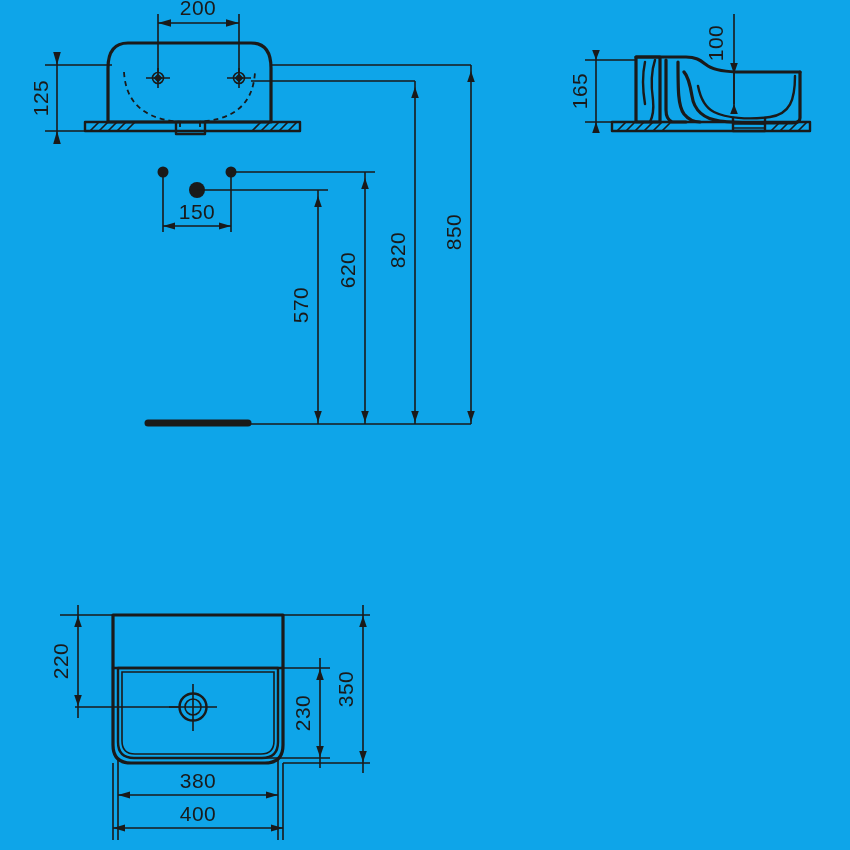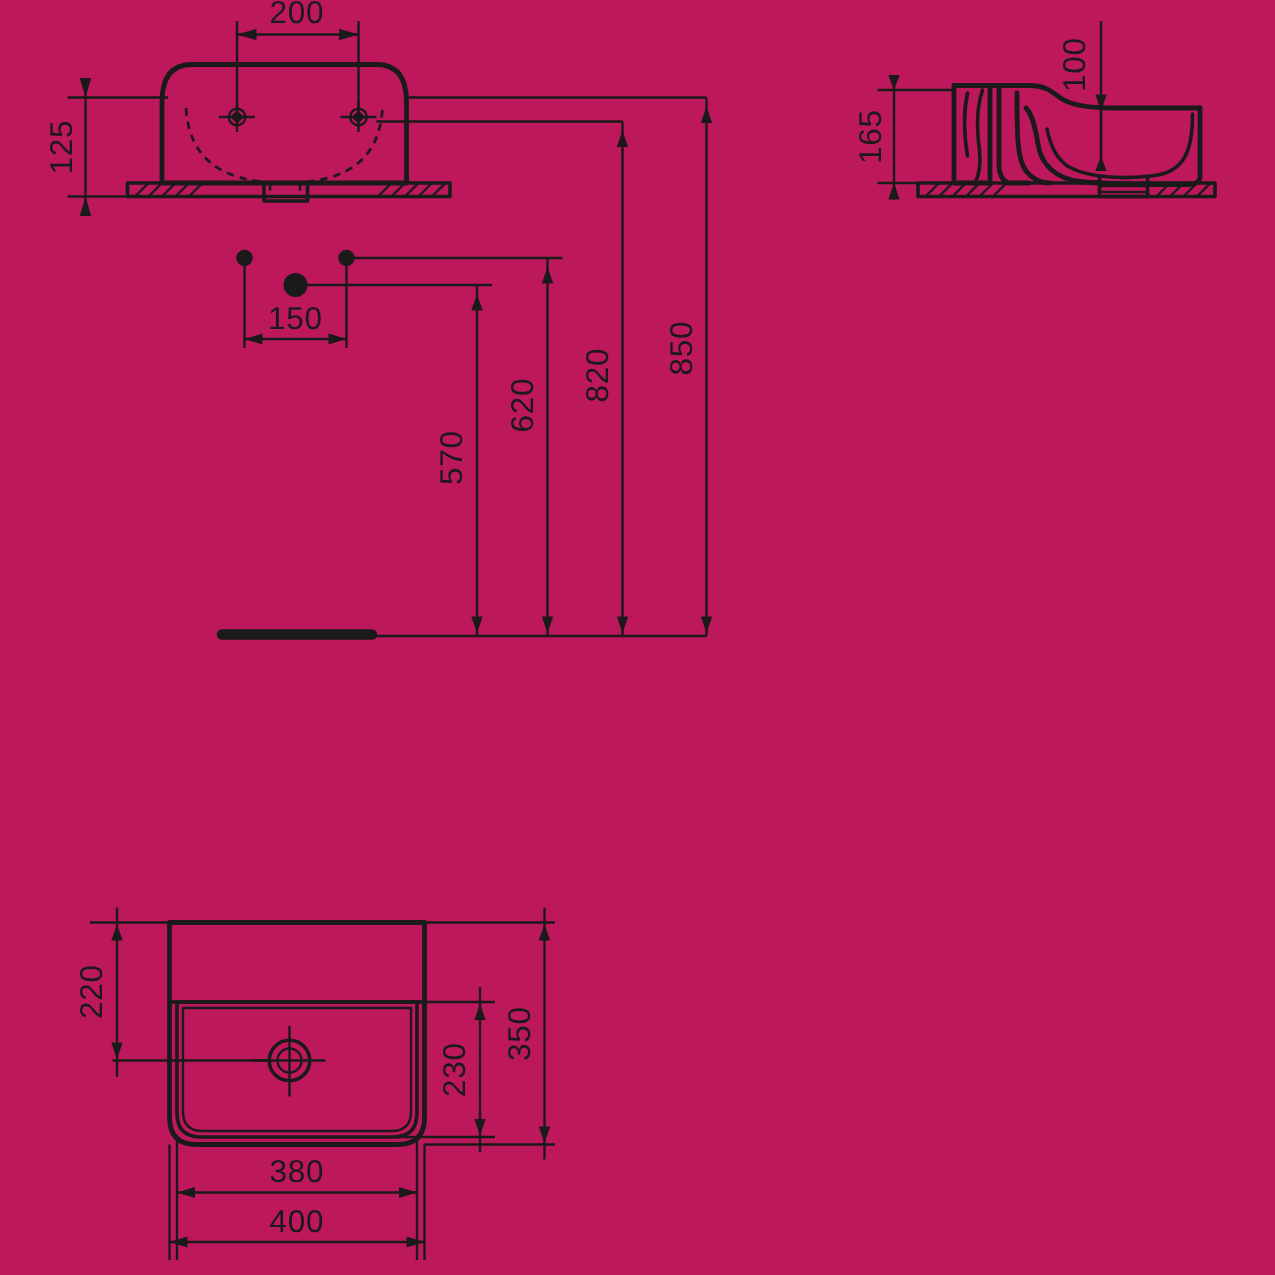--- a/index.html
+++ b/index.html
@@ -1,17 +1,17 @@
 <!DOCTYPE html>
 <html><head>
 <meta charset="utf-8">
 <style>
   html,body{margin:0;padding:0;background:#ffffff;}
   body{width:850px;height:850px;font-family:"Liberation Sans",sans-serif;}
-  #sheet{position:relative;width:850px;height:850px;background:#be185d;overflow:hidden;}
+  #sheet{position:relative;width:850px;height:850px;background:#0ea5e9;overflow:hidden;}
   svg{display:block;}
   .ln{stroke:#1a1a1a;fill:none;}
   .thin{stroke-width:1.6;}
   .thick{stroke-width:3.2;stroke-linecap:round;stroke-linejoin:round;}
   .med{stroke-width:2.4;stroke-linejoin:round;stroke-linecap:round;}
   .dash{stroke-width:1.8;stroke-dasharray:5 4;}
   .fillblk{fill:#1a1a1a;stroke:none;}
   .dimtxt{font-family:"Liberation Sans",sans-serif;font-size:21px;fill:#1a1a1a;letter-spacing:0.5px;}
 </style>
 </head>

